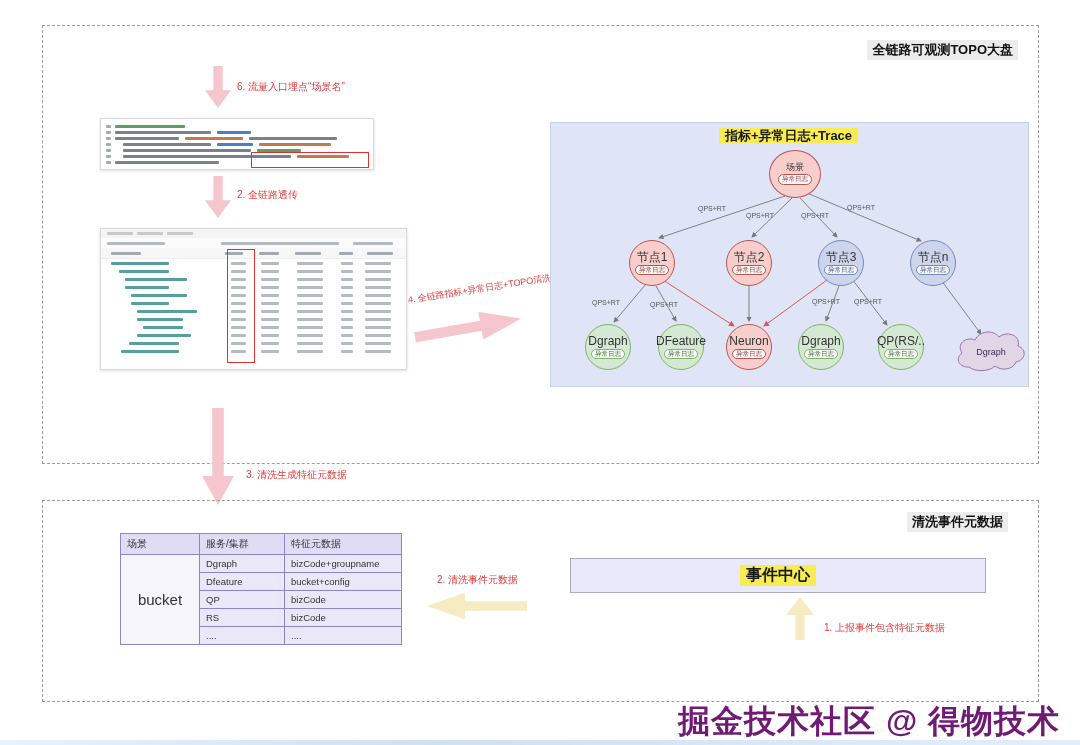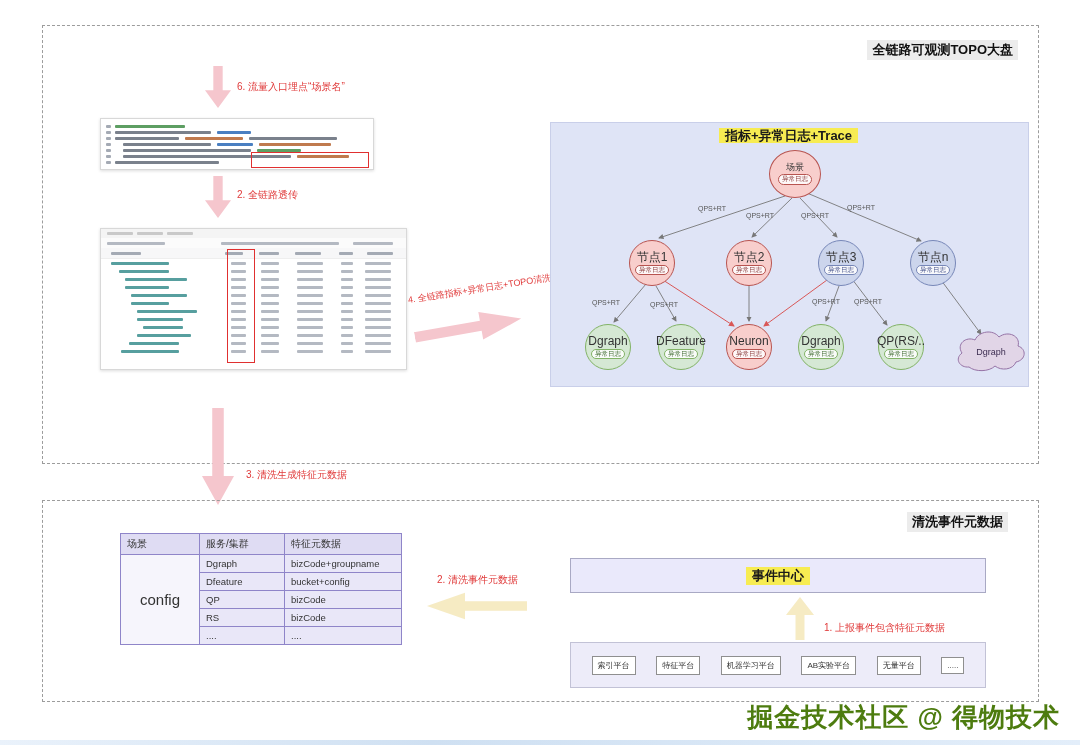--- a/index.html
+++ b/index.html
@@ -52,26 +52,26 @@
   .cloud-label{position:absolute;left:969px;top:347px;width:44px;text-align:center;font-size:9px;color:#3d2e52;z-index:2;}
 
   
   .events-table{position:absolute;left:120px;top:533px;border-collapse:collapse;z-index:2;}
   .events-table th,.events-table td{border:1px solid #8f85c9;background:#e9e7f8;color:#333;
        font-size:9.5px;font-weight:normal;text-align:left;padding:3px 6px;}
   .events-table th{background:#dfdcf3;font-size:10px;}
   .events-table td.scene-cell{background:#f6f5fc;font-size:15px;text-align:center;width:66px;}
   .event-center{position:absolute;left:570px;top:558px;width:414px;height:33px;background:#eae9fb;border:1px solid #a9a9c4;
        display:flex;align-items:center;justify-content:center;}
-  .event-center .hl{font-size:13px;text-align:center;}
+  .event-center .hl{font-size:16px;text-align:center;}
   .platforms{position:absolute;left:570px;top:642px;width:414px;height:44px;background:#edecf9;border:1px solid #c2c2d6;
        display:flex;align-items:center;justify-content:space-evenly;}
   .platform{background:#fff;border:1px solid #8f8f8f;font-size:8px;padding:3px 5px;color:#333;white-space:nowrap;}
 
-  .watermark{position:absolute;right:20px;top:700px;font-size:26px;font-weight:bold;color:#4d7c0f;letter-spacing:1px;white-space:nowrap;}
+  .watermark{position:absolute;right:20px;top:700px;font-size:32px;font-weight:bold;color:#701a75;letter-spacing:1px;white-space:nowrap;}
   .bottom-strip{position:absolute;left:0;top:740px;width:1080px;height:5px;
        background:linear-gradient(90deg,#eaf2fb,#cfe0f2 40%,#e3eefa);}
 </style>
 </head>
 <body>
 
 <div class="canvas">
 
   <div class="dashed-box" style="left:42px;top:25px;width:995px;height:437px"></div>
   <div class="section-title" style="right:62px;top:40px">全链路可观测TOPO大盘</div>
@@ -296,21 +296,21 @@
   <table class="events-table">
     <thead>
       <tr>
         <th style="width:66px">场景</th>
         <th style="width:72px">服务/集群</th>
         <th style="width:104px">特征元数据</th>
       </tr>
     </thead>
     <tbody>
       <tr>
-        <td class="scene-cell" rowspan="5">config</td>
+        <td class="scene-cell" rowspan="5">bucket</td>
         <td>Dgraph</td>
         <td>bizCode+groupname</td>
       </tr>
       <tr>
         <td>Dfeature</td>
         <td>bucket+config</td>
       </tr>
       <tr>
         <td>QP</td>
         <td>bizCode</td>
@@ -329,25 +329,17 @@
   <div class="step-label" style="left:437px;top:573px">2. 清洗事件元数据</div>
   <div class="arrow yellow left" style="left:427px;top:591px;width:100px;height:30px"></div>
 
   <div class="event-center">
     <span class="hl">事件中心</span>
   </div>
 
   <div class="arrow yellow up" style="left:786px;top:597px;width:28px;height:43px"></div>
   <div class="step-label" style="left:824px;top:621px">1. 上报事件包含特征元数据</div>
 
-  <div class="platforms">
-    <span class="platform">索引平台</span>
-    <span class="platform">特征平台</span>
-    <span class="platform">机器学习平台</span>
-    <span class="platform">AB实验平台</span>
-    <span class="platform">无量平台</span>
-    <span class="platform">.....</span>
-  </div>
 
   <div class="watermark">掘金技术社区 @ 得物技术</div>
   <div class="bottom-strip"></div>
 
 </div>
 
 </body></html>

